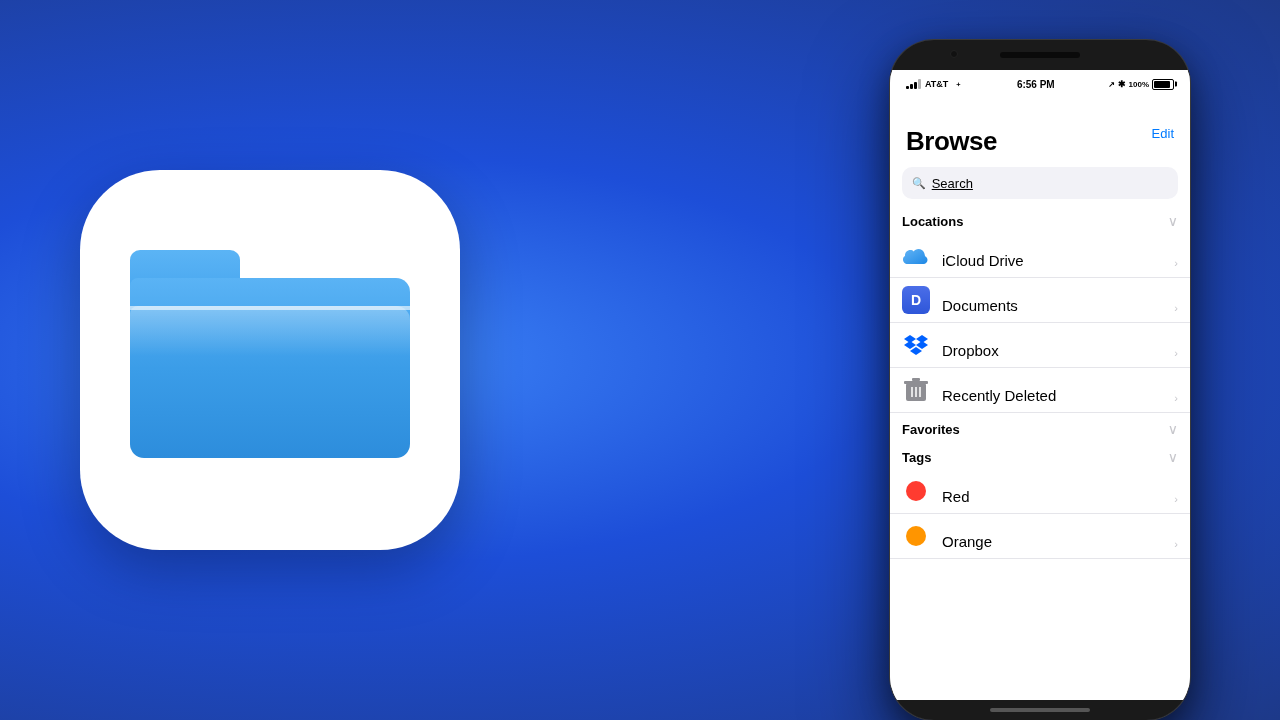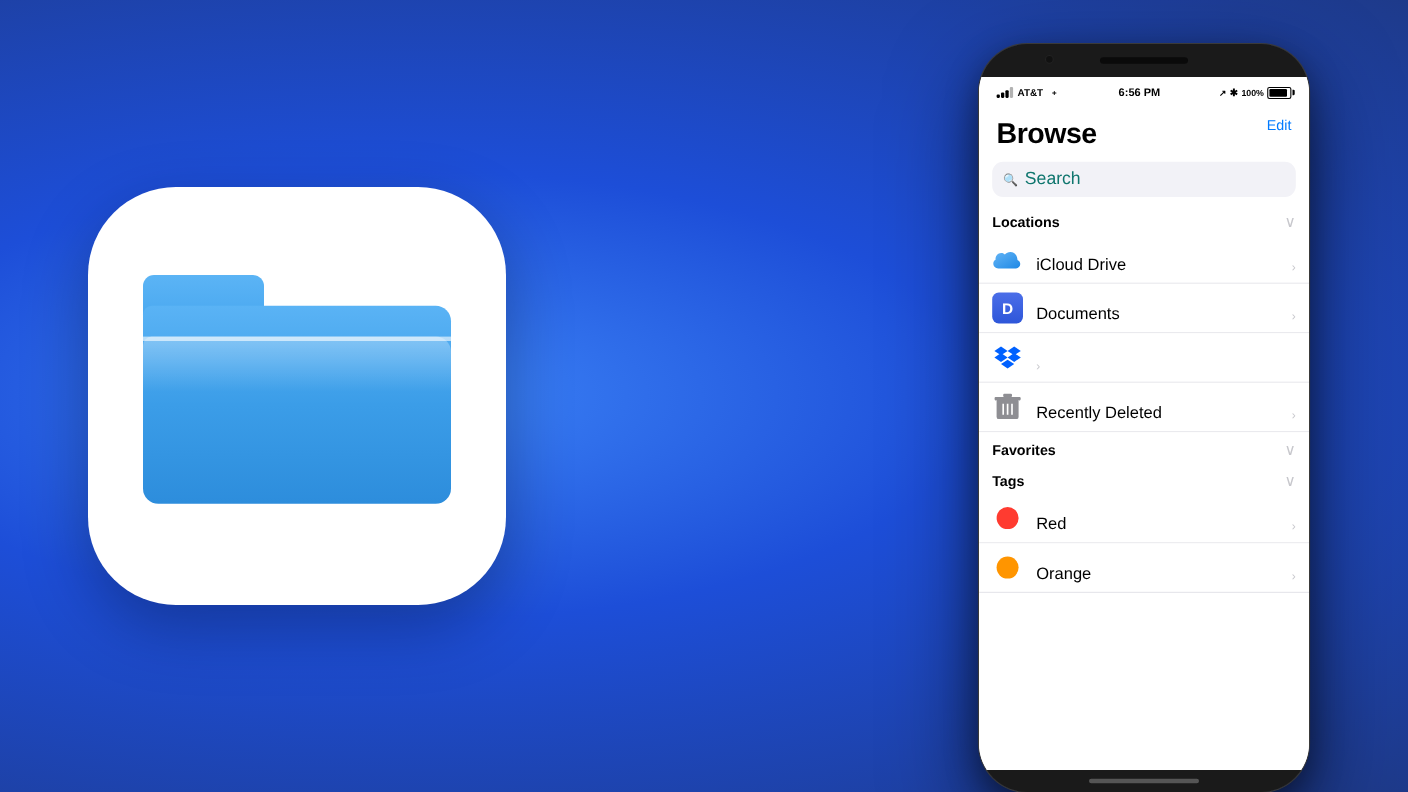--- a/index.html
+++ b/index.html
@@ -155,20 +155,21 @@
     }
 
     
     .iphone-screen {
       width: 100%;
       flex: 1;
       background: white;
       overflow: hidden;
       display: flex;
       flex-direction: column;
+      gap: 20px;
     }
 
     
     .status-bar {
       width: 100%;
       height: 28px;
       background: white;
       display: flex;
       align-items: center;
       justify-content: space-between;
@@ -304,22 +305,23 @@
       padding: 0 10px;
       gap: 6px;
     }
 
     .search-icon-small {
       color: #8E8E93;
       font-size: 11px;
     }
 
     .search-placeholder {
-      color: #0f766e;
-      font-size: 16px;
+      color: #000000;
+      font-size: 13px;
+      text-decoration: underline;
     }
 
     
     .section-header {
       padding: 8px 12px 4px;
       background: white;
       display: flex;
       align-items: center;
       justify-content: space-between;
     }
@@ -501,20 +503,21 @@
         <div class="list-item">
           <div class="list-item-icon">
             <svg width="26" height="26" viewBox="0 0 26 26">
               <polygon points="7,3 13,7 7,11 1,7" fill="#0061FF"></polygon>
               <polygon points="19,3 25,7 19,11 13,7" fill="#0061FF"></polygon>
               <polygon points="1,13 7,9 13,13 7,17" fill="#0061FF"></polygon>
               <polygon points="13,13 19,9 25,13 19,17" fill="#0061FF"></polygon>
               <polygon points="7,19 13,15 19,19 13,23" fill="#0061FF"></polygon>
             </svg>
           </div>
+          <span class="list-item-label">Dropbox</span>
           <span class="list-item-chevron">›</span>
         </div>
 
         <div class="list-item">
           <div class="list-item-icon">
             <svg width="24" height="26" viewBox="0 0 24 26">
               <rect x="2" y="6" width="20" height="18" rx="2" ry="2" fill="#8E8E93"></rect>
               <rect x="0" y="4" width="24" height="3" rx="1" ry="1" fill="#8E8E93"></rect>
               <rect x="8" y="1" width="8" height="3" rx="1" ry="1" fill="#8E8E93"></rect>
               <line x1="8" y1="10" x2="8" y2="20" stroke="white" stroke-width="1.5"></line>

